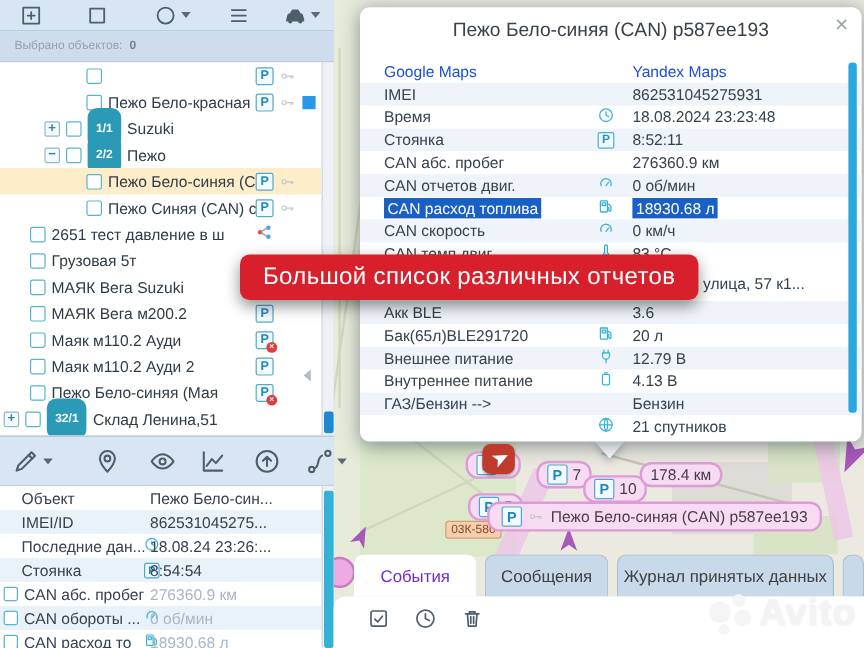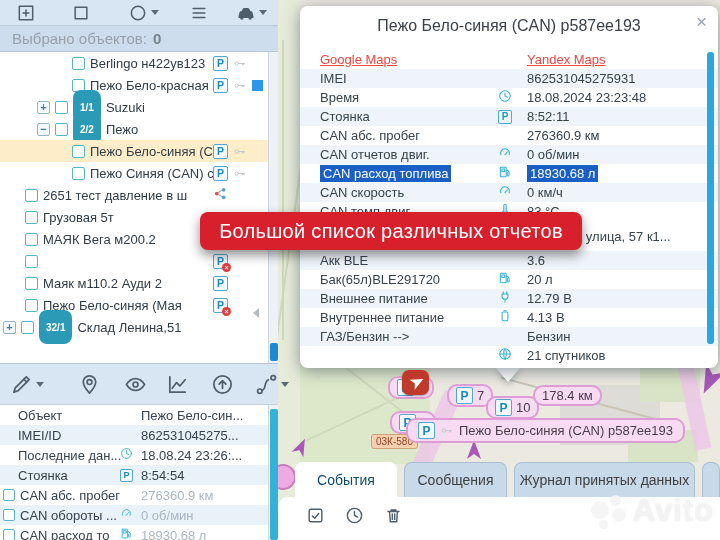--- a/index.html
+++ b/index.html
@@ -23,21 +23,21 @@
   .redmarker{position:absolute;width:27px;height:25px;background:#bf3a2b;border-radius:7px;z-index:5;display:flex;align-items:center;justify-content:center;box-shadow:0 1px 2px rgba(0,0,0,.3)}
   .redmarker svg{width:17px;height:17px;transform:rotate(18deg)}
   .roadlbl{position:absolute;background:#f5cfae;border:1px solid #cfa177;border-radius:3px;font-size:10px;color:#87492a;padding:1px 4px;z-index:3;white-space:nowrap}
 
   
   .sidebar{position:absolute;left:0;top:0;width:278px;height:540px;background:#fff;z-index:2;border-right:1px solid #c3cfda}
   .side-toolbar{position:absolute;left:0;top:0;width:278px;height:26px;background:#d8e6f3;border-bottom:1px solid #bccbdb;display:flex;align-items:center}
   .tbico{display:inline-flex;align-items:center;color:#4e5e6a;cursor:pointer}
   .tbico svg{width:20px;height:20px}
   .caret{width:0;height:0;border-left:4px solid transparent;border-right:4px solid transparent;border-top:5px solid #5a6a76;margin-left:3px;display:inline-block}
-  .selbar{position:absolute;left:0;top:26px;width:278px;height:26px;background:#cdddee;border-bottom:1px solid #b9c9d9;display:flex;align-items:center;padding-left:12px;font-size:15px;color:#96a0ab}
+  .selbar{position:absolute;left:0;top:26px;width:278px;height:26px;background:#cdddee;border-bottom:1px solid #b9c9d9;display:flex;align-items:center;padding-left:12px;font-size:10px;color:#96a0ab}
   .selbar b{color:#77828d;margin-left:6px;font-weight:bold}
 
   .tree{position:absolute;left:0;top:52px;width:268px;height:311px;background:#fff;overflow:hidden}
   .trow{position:relative;height:22px;display:flex;align-items:center;gap:5px;font-size:13px;color:#2f3b46;white-space:nowrap}
   .trow.hl{background:#fdeec9}
   .lvl0{padding-left:3px}.lvl1{padding-left:25px}.lvl2{padding-left:37px}.lvl3{padding-left:72px}
   .exp{width:13px;height:13px;border:1px solid #8fb6c9;background:#f4fafc;color:#3f7f99;font-size:11px;font-weight:bold;display:inline-flex;align-items:center;justify-content:center;line-height:1;border-radius:2px}
   .cb{width:13px;height:13px;border:1px solid #56b5c8;border-radius:2px;background:#fff;flex:none}
   .gbadge{height:14px;padding:17px 7px;border-radius:8px;background:#2b9ab6;color:#fff;font-size:10px;font-weight:bold;display:inline-flex;align-items:center}
   .ticons{position:absolute;left:213px;top:0;height:22px;display:flex;align-items:center;gap:4px}
@@ -57,49 +57,49 @@
 
   .dtable{position:absolute;left:0;top:405px;width:268px;height:164px;background:#fff;overflow:hidden;font-size:13px}
   .drow{position:relative;height:20px;display:flex;align-items:center}
   .drow.alt{background:#e9f1f9}
   .drow .dlabel{position:absolute;left:18px;white-space:nowrap}
   .drow .dcb{position:absolute;left:3px;top:4px}
   .drow.hascb .dlabel{left:20px}
   .drow .dic{position:absolute;left:120px;color:#35b2d4;display:flex}
   .drow .dic svg{width:13px;height:13px}
   .drow .dic .pbox{width:13px;height:13px;font-size:9px}
-  .drow .dval{position:absolute;left:141px;white-space:nowrap}
+  .drow .dval{position:absolute;left:125px;white-space:nowrap}
   .drow .dval.dim{color:#a9b6c3}
 
   
   .popup{position:absolute;left:300px;top:6px;width:418px;height:362px;background:#fff;border-radius:8px;box-shadow:0 3px 16px rgba(40,55,70,.5);z-index:3}
   .ptail{position:absolute;left:495px;top:367px;width:0;height:0;border-left:13px solid transparent;border-right:13px solid transparent;border-top:15px solid #fff;z-index:3;filter:drop-shadow(0 3px 3px rgba(40,55,70,.3))}
   .ptitle{position:absolute;left:0;top:11px;width:100%;text-align:center;font-size:16px;color:#3a4148}
   .pclose{position:absolute;right:11px;top:6px;font-size:19px;color:#99a3ac;cursor:pointer;line-height:1}
   .prows{position:absolute;left:0;top:44px;width:418px}
   .prow{position:relative;height:19px;display:flex;align-items:center;font-size:13px;color:#36424d}
   .prow.alt{background:#eef4fa}
   .prow.taller{height:30px}
   .prow .plabel{position:absolute;left:20px;white-space:nowrap}
   .prow .picon{position:absolute;left:198px;color:#35b2d4;display:flex}
   .prow .picon svg{width:14px;height:14px}
   .prow .picon .pbox{width:14px;height:14px;font-size:10px;border-color:#49aed2;color:#2196c8}
   .prow .pval{position:absolute;left:227px;white-space:nowrap}
-  .prow a{color:#ef4444;text-decoration:underline;cursor:pointer}
+  .prow a{color:#1d4ed8;cursor:pointer}
   .prow .selchip{background:#1a5fc6;color:#fff;padding:1px 3px}
   .prow.addr .pval{left:262px}
   .pscroll{position:absolute;right:4px;top:46px;width:7px;height:292px;background:#2aa7dc;border-radius:3px}
 
   
   .banner{position:absolute;left:200px;top:212px;width:382px;height:38px;background:#d8202c;border-radius:8px;z-index:6;display:flex;align-items:center;justify-content:center;color:#fff;font-size:20px;letter-spacing:.3px;box-shadow:0 5px 12px rgba(0,0,0,.45);white-space:nowrap}
 
   
   .tabsbar{position:absolute;left:295px;top:462px;right:0;height:35px;display:flex;gap:7px;z-index:5}
   .tab{height:35px;border-radius:8px 8px 0 0;background:#c8d9ea;border:1px solid #a9bfd4;border-bottom:none;display:flex;align-items:center;justify-content:center;font-size:14px;color:#404040;cursor:pointer;white-space:nowrap}
-  .tab.active{background:#fff;border-color:#fff;color:#0c4a6e}
+  .tab.active{background:#fff;border-color:#fff;color:#6d28d9}
   .tabcontent{position:absolute;left:278px;top:497px;right:0;height:43px;background:#fff;border-top-left-radius:10px;z-index:5}
   .tabtools{position:absolute;left:28px;top:9px;display:flex;gap:20px;color:#6a7a84}
   .tabtools .tbico svg{width:19px;height:19px}
   .watermark{position:absolute;right:6px;top:-4px;display:flex;align-items:flex-start;color:rgba(255,255,255,.8);z-index:7;text-shadow:0 0 2px rgba(150,150,150,.25)}
   .watermark .wtxt{font-size:31px;font-weight:bold;letter-spacing:1px;color:rgba(244,244,244,.9)}
   .wcircles{display:inline-block;width:40px;height:40px;position:relative;margin-right:2px}
   .wcircles i{position:absolute;border-radius:50%;background:rgba(244,244,244,.9)}
 </style>
 </head>
 <body>
@@ -207,21 +207,20 @@
           <span class="caret"></span>
         </span>
       </div>
     <div class="selbar">
       <span>Выбрано объектов:</span>
       <b>0</b>
     </div>
     <div class="tree" id="tree">
         <div class="trow lvl3">
           <span class="cb"></span>
-          <span>Berlingo н422ув123</span>
           <span class="ticons">
             <span class="pbox">P</span>
             <span class="keyic">
               <svg viewBox="0 0 24 24" fill="none" stroke="currentColor" stroke-width="1.8" stroke-linecap="round" stroke-linejoin="round">
                 <circle cx="6" cy="12" r="3.2"></circle>
                 <path d="M9.5 12H20M16.5 12v3M19 12v2.5"></path>
               </svg>
             </span>
           </span>
         </div>
@@ -288,27 +287,32 @@
                 <path d="M8.5 10.5L14.5 7M8.5 13.5l6 3.5" stroke="#9aa4ad"></path>
               </svg></span>
           </span>
         </div>
         <div class="trow lvl1">
           <span class="cb"></span>
           <span>Грузовая 5т</span>
         </div>
         <div class="trow lvl1">
           <span class="cb"></span>
+          <span>МАЯК Вега Suzuki</span>
+        </div>
+        <div class="trow lvl1">
+          <span class="cb"></span>
           <span>МАЯК Вега м200.2</span>
           <span class="ticons">
             <span class="pbox">P</span>
           </span>
         </div>
         <div class="trow lvl1">
           <span class="cb"></span>
+          <span>Маяк м110.2 Ауди</span>
           <span class="ticons">
             <span class="pbox">P<i class="px">×</i></span>
           </span>
         </div>
         <div class="trow lvl1">
           <span class="cb"></span>
           <span>Маяк м110.2 Ауди 2</span>
           <span class="ticons">
             <span class="pbox">P</span>
           </span>

